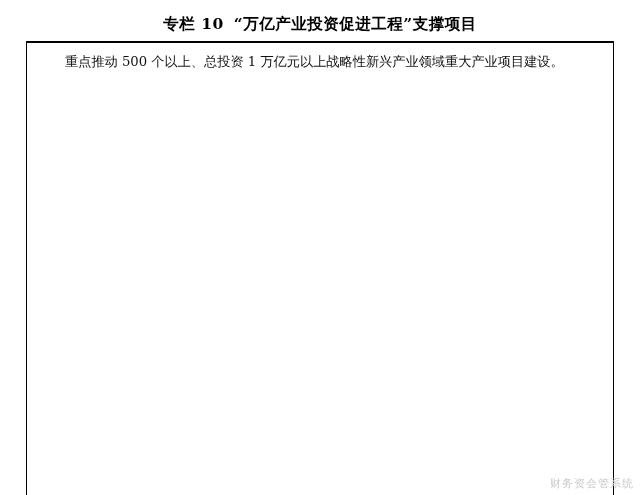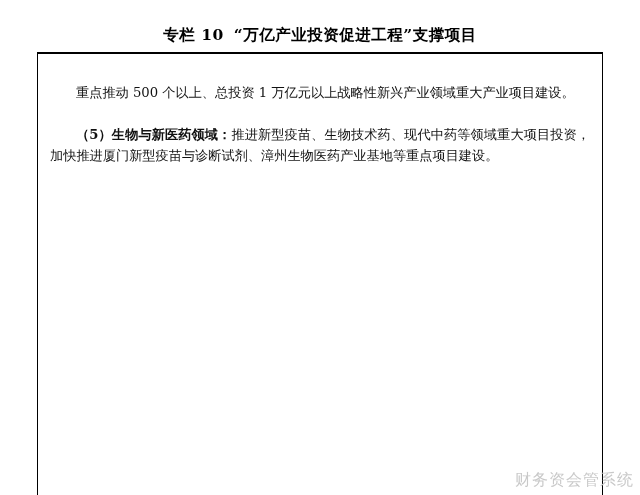--- a/index.html
+++ b/index.html
@@ -12,21 +12,21 @@
     background: #ffffff;
     font-family: "DejaVu Serif", "Liberation Serif", serif;
     overflow: hidden;
     position: relative;
   }
   .page {
     position: relative;
     width: 640px;
     height: 495px;
     box-sizing: border-box;
-    padding: 15px;
+    padding: 4px;
   }
   .title-wrap {
     text-align: center;
     padding: 10px 30px 6px 30px;
   }
   .title {
     font-size: 15.5px;
     font-weight: bold;
     letter-spacing: 0.5px;
     color: #000;
@@ -53,33 +53,32 @@
     margin: 0 0 1px 0;
     font-size: 13.2px;
     line-height: 21.5px;
     color: #111;
     text-align: justify;
     text-justify: inter-ideograph;
     text-indent: 0;
   }
   p.para.indent {
     text-indent: 26px;
-    margin-top: 20px;
   }
   .lead {
     font-weight: bold;
   }
   .hl {
     background: #bdd7ee;
   }
   .watermark {
     position: absolute;
     right: 6px;
     bottom: 4px;
-    font-size: 16px;
+    font-size: 11px;
     color: #c9c9c9;
     font-family: "Liberation Sans", sans-serif;
     letter-spacing: 1px;
     white-space: nowrap;
   }
 </style>
 </head>
 <body>
 
 <div class="page">
@@ -91,20 +90,19 @@
   <div class="rule"></div>
 
   <div class="body-box">
 
     <p class="para indent">重点推动 500 个以上、总投资 1 万亿元以上战略性新兴产业领域重大产业项目建设。</p>
 
 
 
 
 
-    <p class="para indent"><span class="lead">（5）生物与新医药领域：</span><span>推进新型疫苗、生物技术药、现代中药等领域重大项目投资，加快推进厦门新型疫苗与诊断试剂、漳州生物医药产业基地等重点项目建设。</span></p>
 
 
   </div>
 
   <div class="watermark">财务资会管系统</div>
 
 </div>
 
 </body></html>

